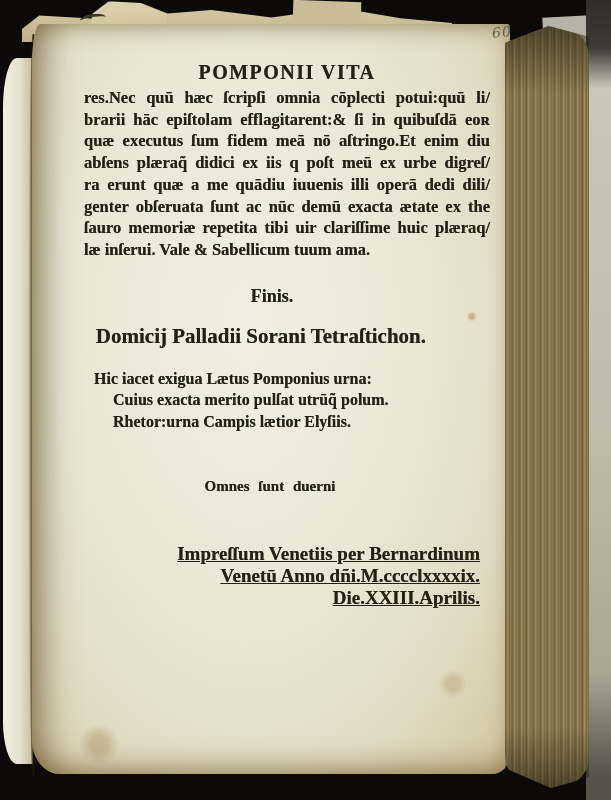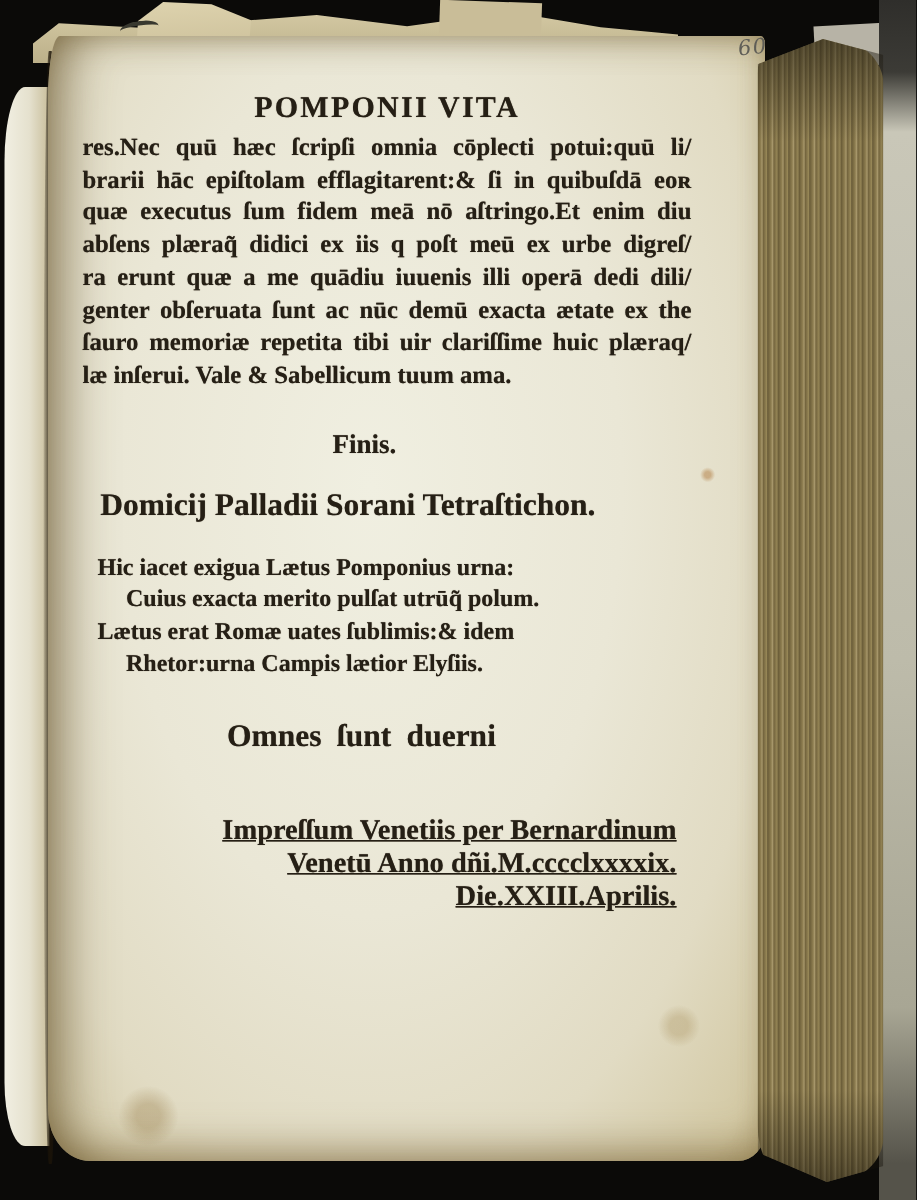--- a/index.html
+++ b/index.html
@@ -44,29 +44,29 @@
         clip-path:polygon(0 2.2%,52% 0,100% 1.4%,100% 98.6%,55% 100%,0 97.4%);
         border-radius:24% 40% 40% 30% / 3% 4% 4% 5%;}
   .fore-edge:before{content:"";position:absolute;inset:0;
         background:linear-gradient(180deg,rgba(30,26,16,.55),rgba(30,26,16,0) 9%,rgba(30,26,16,0) 92%,rgba(20,16,8,.5));}
 
   
   .back-strip{position:absolute;left:586px;top:0;width:25px;height:800px;z-index:3;
         background:linear-gradient(180deg,#2f2e2b 0%,#3c3b36 6%,#c9c7b8 11%,#bdbbaa 55%,#a8a694 84%,#55534a 97%);}
 
   
-  .txt{position:absolute;z-index:6;color:#251f15;font-weight:bold;text-shadow:0 0 .5px rgba(45,34,20,.75);}
+  .txt{position:absolute;z-index:6;color:#251f15;font-weight:bold;text-shadow:0 0 .5px rgba(45,34,20,.75);margin-left:29px;}
   .title{left:55px;top:61px;width:406px;text-align:center;font-size:20px;letter-spacing:1.5px;}
   .bodyblock{left:55px;top:87px;width:406px;font-size:16.5px;line-height:21.7px;}
   .j{text-align:justify;text-align-last:justify;}
   .finis{left:55px;top:286px;width:376px;text-align:center;font-size:18px;}
   .tetra{left:55px;top:324px;width:342px;text-align:right;font-size:21px;}
   .verse{left:65px;top:368px;font-size:16px;line-height:21.4px;}
   .indent{padding-left:19px;}
-  .omnes{left:55px;top:478px;width:372px;text-align:center;font-size:21px;word-spacing:5px;}
+  .omnes{left:55px;top:478px;width:372px;text-align:center;font-size:15px;word-spacing:5px;}
   .colophon{left:55px;top:543px;width:396px;text-align:right;font-size:19px;line-height:21.8px;text-decoration:underline;}
 
   .folio{position:absolute;left:492px;top:24px;z-index:7;color:#5f5e57;
         font-family:"DejaVu Serif",serif;font-style:italic;font-size:14px;letter-spacing:1px;
         transform:rotate(-6deg);}
 </style>
 </head>
 <body>
 
 <div class="scene">
@@ -101,21 +101,20 @@
     <div>læ inſerui. Vale &amp; Sabellicum tuum ama.</div>
   </div>
 
   <div class="txt finis">Finis.</div>
 
   <div class="txt tetra">Domicij Palladii Sorani Tetraſtichon.</div>
 
   <div class="txt verse">
     <div>Hic iacet exigua Lætus Pomponius urna:</div>
     <div class="indent">Cuius exacta merito pulſat utrūq̃ polum.</div>
-    <div>Lætus erat Romæ uates ſublimis:&amp; idem</div>
     <div class="indent">Rhetor:urna Campis lætior Elyſiis.</div>
   </div>
 
   <div class="txt omnes">Omnes ſunt duerni</div>
 
   <div class="txt colophon">
     <div>Impreſſum Venetiis per Bernardinum</div>
     <div>Venetū Anno dñi.M.cccclxxxxix.</div>
     <div>Die.XXIII.Aprilis.</div>
   </div>

